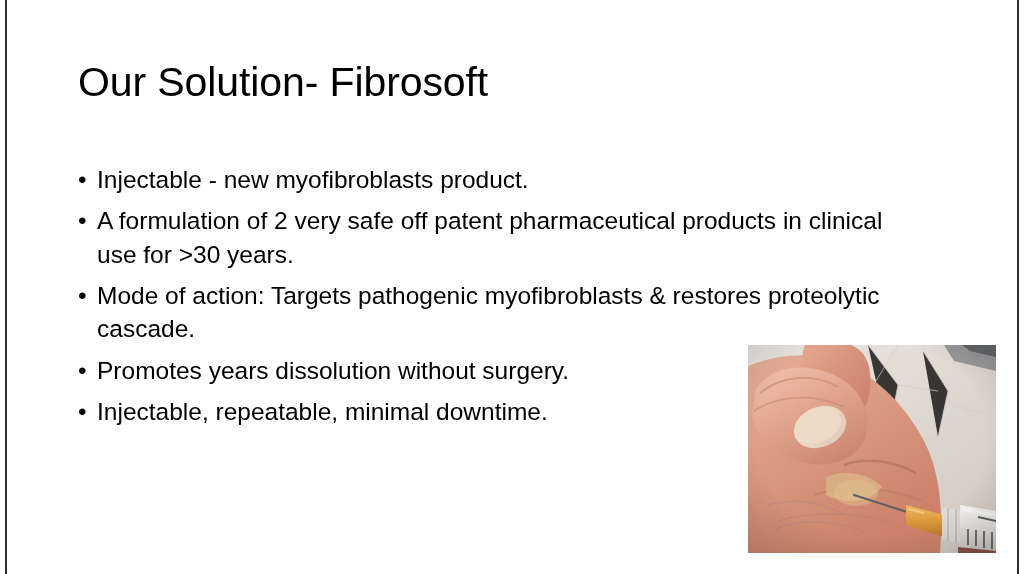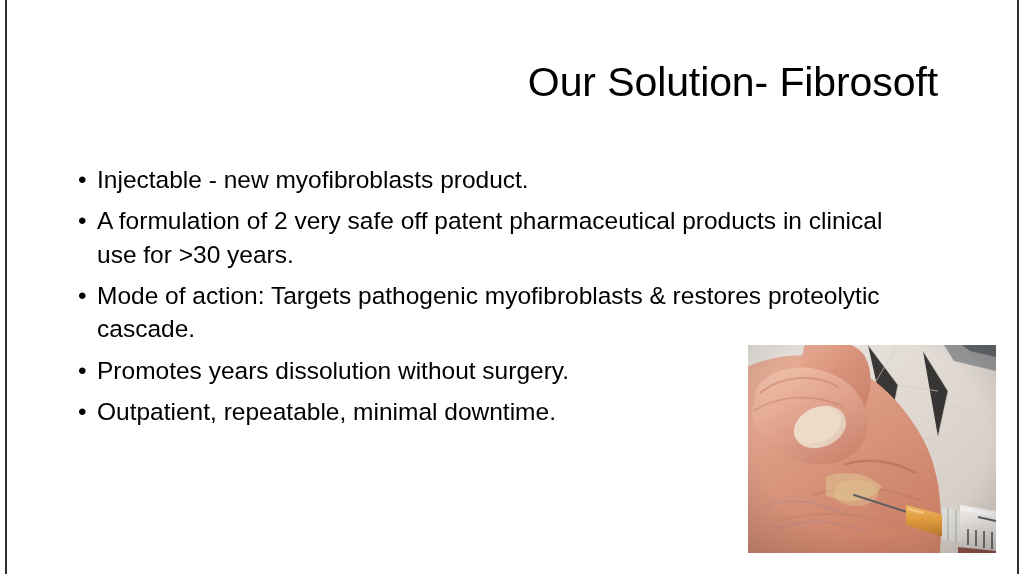--- a/index.html
+++ b/index.html
@@ -33,21 +33,20 @@
     position: absolute;
     left: 78px;
     top: 58px;
     width: 860px;
     font-size: 41px;
     line-height: 1.18;
     color: #000000;
     font-weight: 400;
     letter-spacing: -0.1px;
     white-space: nowrap;
-    text-align: right;
   }
 
   .bullets {
     position: absolute;
     left: 78px;
     top: 163px;
     width: 830px;
   }
   .bullet-row {
     display: flex;
@@ -109,21 +108,21 @@
       <span class="bullet-text">Mode of action: Targets pathogenic myofibroblasts &amp; restores proteolytic cascade.</span>
     </div>
 
     <div class="bullet-row">
       <span class="bullet-marker">•</span>
       <span class="bullet-text">Promotes years dissolution without surgery.</span>
     </div>
 
     <div class="bullet-row">
       <span class="bullet-marker">•</span>
-      <span class="bullet-text">Outpatient, repeatable, minimal downtime.</span>
+      <span class="bullet-text">Injectable, repeatable, minimal downtime.</span>
     </div>
 
   </div>
 
   <div class="photo" aria-label="Clinical photograph of a hand palm with a thumb pinching a cord while a syringe with an orange-hubbed needle injects into the palm">
     <svg viewBox="0 0 248 208" preserveAspectRatio="xMidYMid slice" aria-hidden="true">
       <defs>
         <linearGradient id="drape" x1="0" y1="0" x2="1" y2="1">
           <stop offset="0%" stop-color="#ece7e1"></stop>
           <stop offset="55%" stop-color="#ded7d0"></stop>

